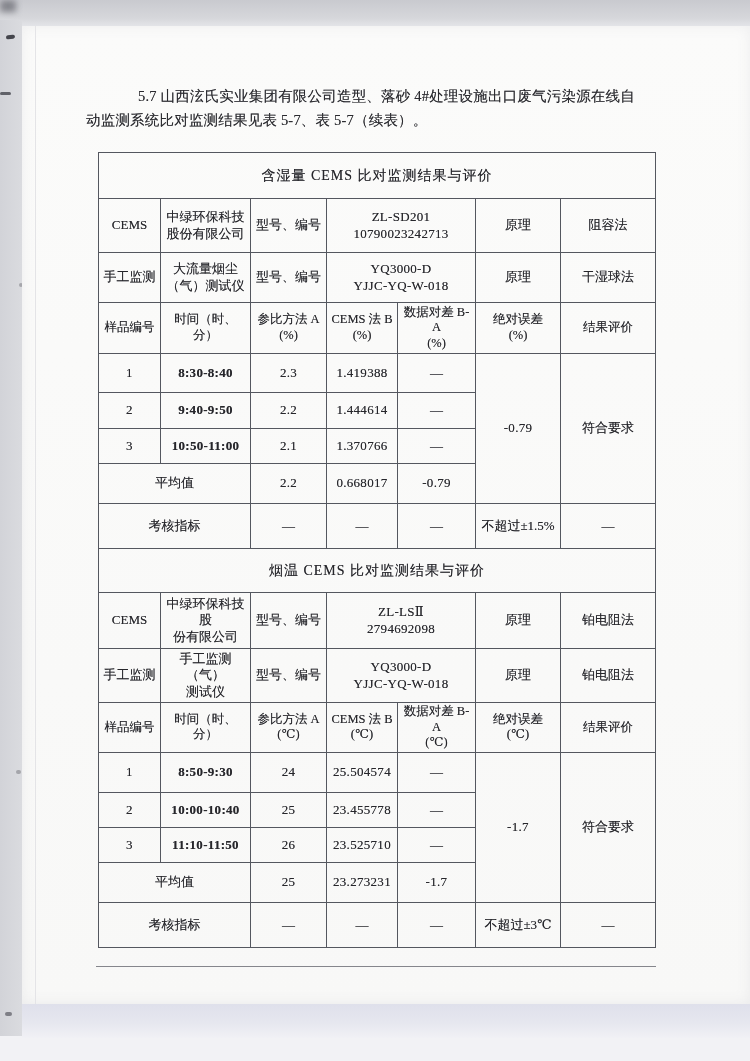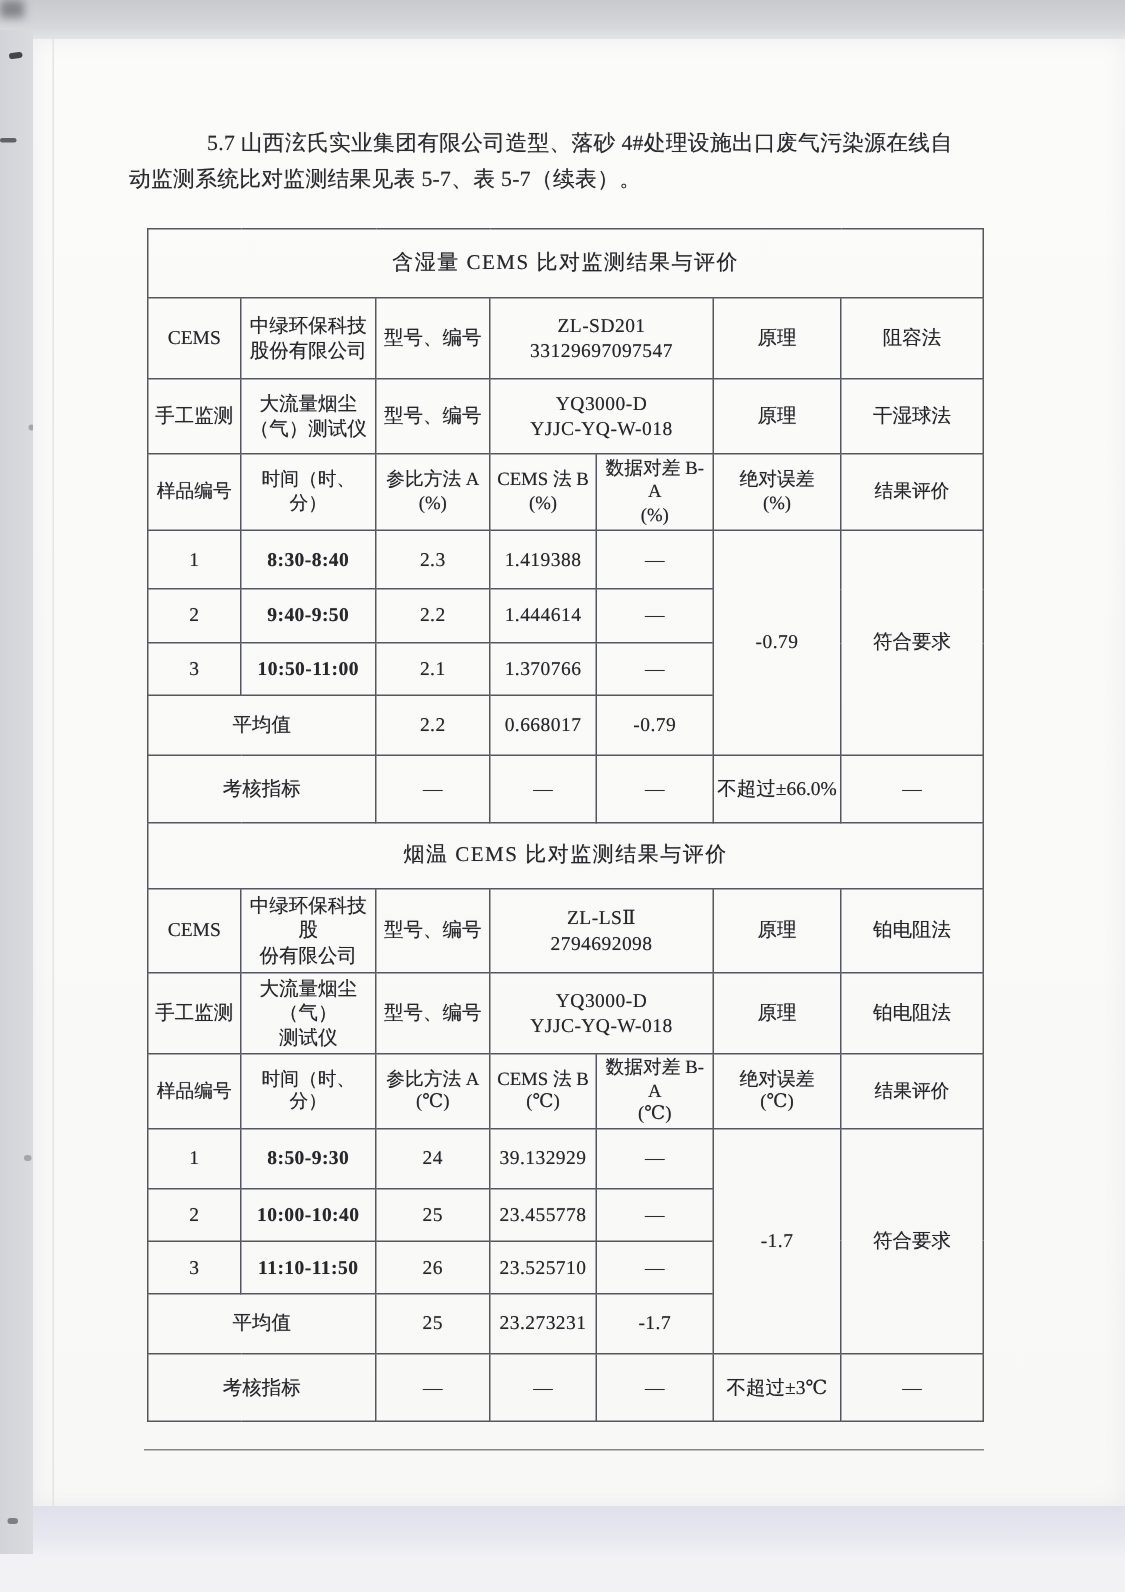--- a/index.html
+++ b/index.html
@@ -93,21 +93,21 @@
 
       <tr class="rh46">
           <td colspan="7" class="sec">含湿量 CEMS 比对监测结果与评价</td>
         </tr>
       <tr class="rh54">
         <td>CEMS</td>
         <td>中绿环保科技
 股份有限公司</td>
         <td>型号、编号</td>
         <td colspan="2" class="num">ZL-SD201
-33129697097547</td>
+10790023242713</td>
         <td>原理</td>
         <td>阻容法</td>
       </tr>
       <tr class="rh50">
         <td>手工监测</td>
         <td>大流量烟尘
 （气）测试仪</td>
         <td>型号、编号</td>
         <td colspan="2" class="num">YQ3000-D
 YJJC-YQ-W-018</td>
@@ -154,40 +154,40 @@
         <td colspan="2">平均值</td>
         <td class="num">2.2</td>
         <td class="num">0.668017</td>
         <td class="num">-0.79</td>
       </tr>
       <tr class="rh45">
         <td colspan="2">考核指标</td>
         <td>—</td>
         <td>—</td>
         <td>—</td>
-        <td>不超过±66.0%</td>
+        <td>不超过±1.5%</td>
         <td>—</td>
       </tr>
 
       <tr class="rh44">
           <td colspan="7" class="sec">烟温 CEMS 比对监测结果与评价</td>
         </tr>
       <tr class="rh56">
         <td>CEMS</td>
         <td>中绿环保科技股
 份有限公司</td>
         <td>型号、编号</td>
         <td colspan="2" class="num">ZL-LSⅡ
 2794692098</td>
         <td>原理</td>
         <td>铂电阻法</td>
       </tr>
       <tr class="rh54">
         <td>手工监测</td>
-        <td>大流量烟尘（气）
+        <td>手工监测（气）
 测试仪</td>
         <td>型号、编号</td>
         <td colspan="2" class="num">YQ3000-D
 YJJC-YQ-W-018</td>
         <td>原理</td>
         <td>铂电阻法</td>
       </tr>
       <tr class="rh46">
         <td class="hdr">样品编号</td>
         <td class="hdr">时间（时、分）</td>
@@ -198,21 +198,21 @@
         <td class="hdr">数据对差 B-A
 (℃)</td>
         <td class="hdr">绝对误差
 (℃)</td>
         <td class="hdr">结果评价</td>
       </tr>
       <tr class="rh40">
         <td class="num">1</td>
         <td class="time">8:50-9:30</td>
         <td class="num">24</td>
-        <td class="num">39.132929</td>
+        <td class="num">25.504574</td>
         <td>—</td>
         <td rowspan="4" class="num">-1.7</td>
         <td rowspan="4">符合要求</td>
       </tr>
       <tr class="rh35">
         <td class="num">2</td>
         <td class="time">10:00-10:40</td>
         <td class="num">25</td>
         <td class="num">23.455778</td>
         <td>—</td>

